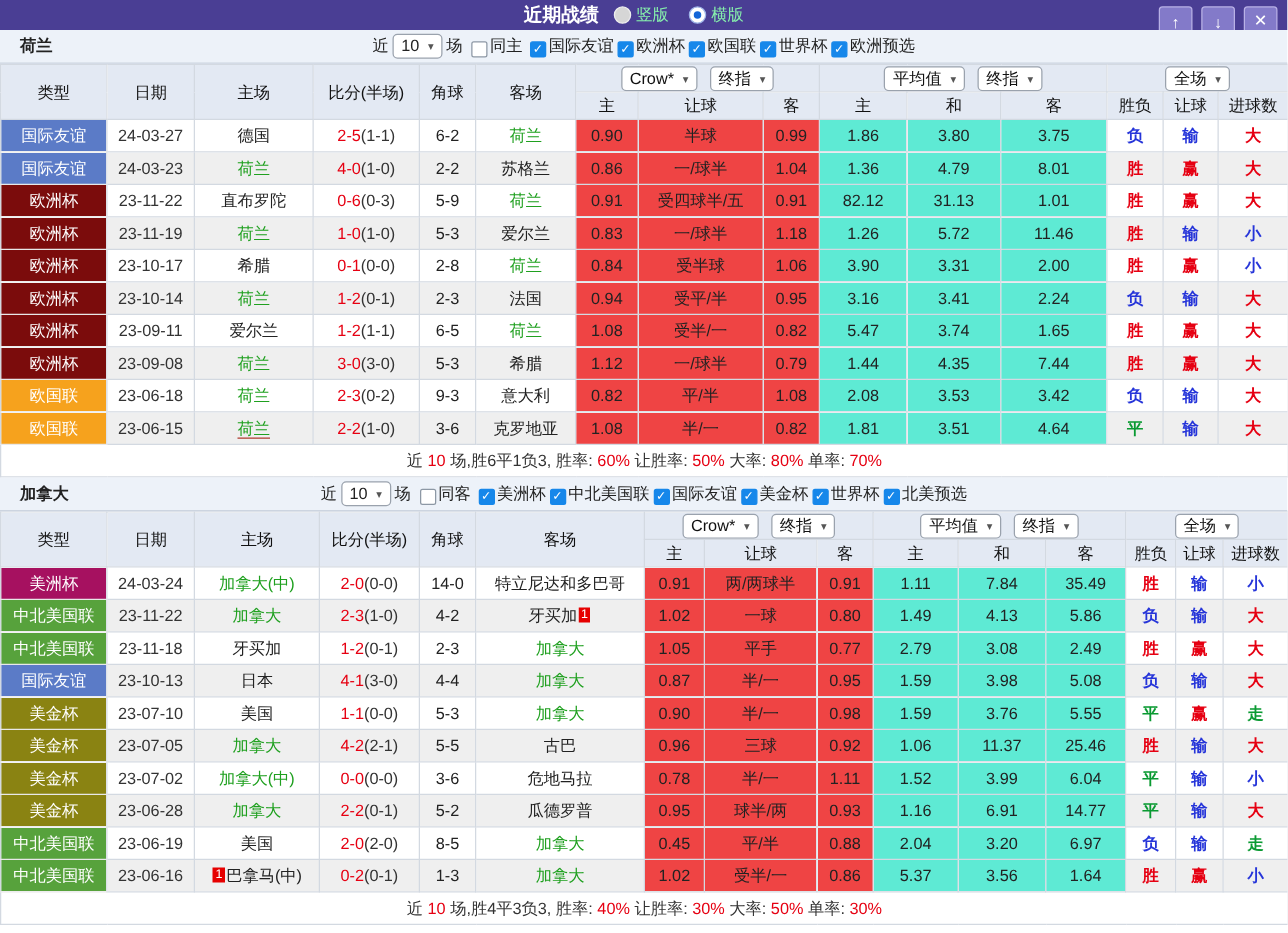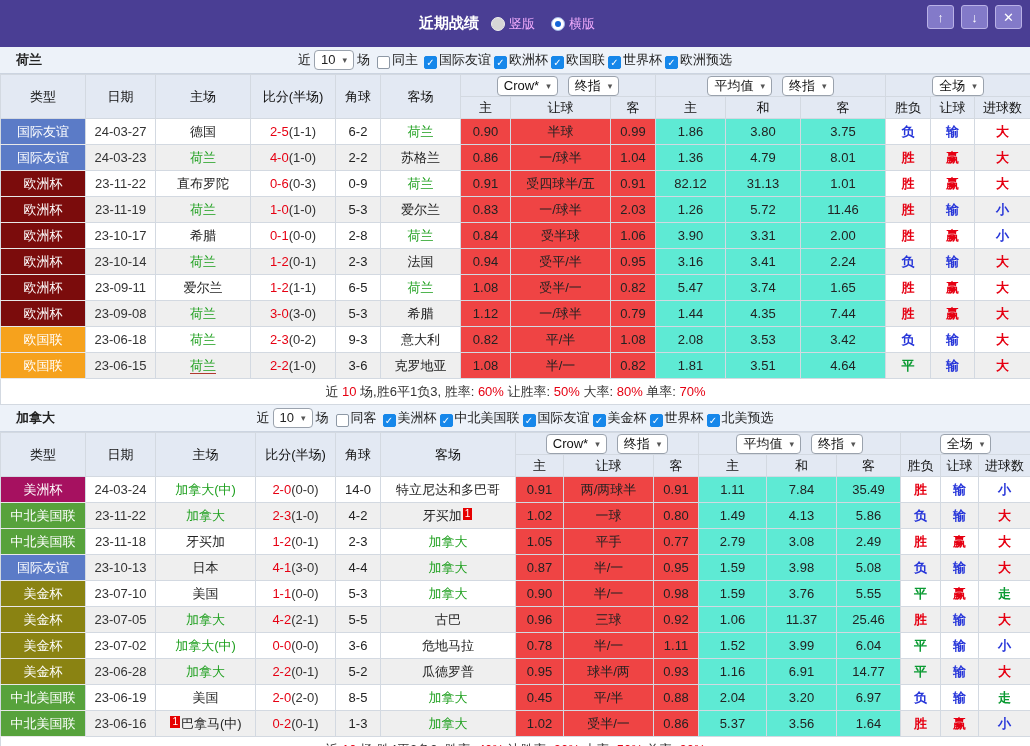--- a/index.html
+++ b/index.html
@@ -1,21 +1,21 @@
 <!DOCTYPE html>
 <html><head>
 <meta charset="utf-8">
 <style>
   html,body{margin:0;padding:0}
   body{width:1030px;height:746px;background:#fff;overflow:hidden;
        font-family:"Liberation Sans","DejaVu Sans",sans-serif;font-size:13px;color:#222}
   
-  .titlebar{height:47px;background:#4a3e94;position:relative;display:flex;align-items:center;justify-content:center}
+  .titlebar{height:24px;background:#4a3e94;position:relative;display:flex;align-items:center;justify-content:center}
   .tb-title{color:#fff;font-weight:bold;font-size:15px;margin-right:12px}
-  .radio-item{display:inline-flex;align-items:center;margin-right:16px;color:#f0abfc;gap:4px;cursor:pointer}
+  .radio-item{display:inline-flex;align-items:center;margin-right:16px;color:#86efac;gap:4px;cursor:pointer}
   .radio{width:12px;height:12px;border-radius:50%;display:inline-flex;align-items:center;justify-content:center}
   .r-off{background:#d6d6d6;border:1px solid #eee}
   .r-on{background:#fff;border:1px solid #9fb4e8}
   .r-on .dot{width:6px;height:6px;border-radius:50%;background:#1465d8}
   .tb-buttons{position:absolute;right:8px;top:5px;display:flex;gap:7px}
   .tb-btn{width:25px;height:22px;background:#837ac9;border:1px solid #b9b1e6;border-radius:3px;color:#fff;
           font-weight:bold;font-size:13px;display:inline-flex;align-items:center;justify-content:center;cursor:pointer}
   
   .sec-head{height:26px;background:#edf2f9;border-bottom:1px solid #ccd4e0;position:relative;
             display:flex;align-items:center;justify-content:center}
@@ -216,21 +216,21 @@
     <td class="res c-red">胜</td>
     <td class="res c-red">赢</td>
     <td class="res c-red">大</td>
   </tr>
 
   <tr>
     <td class="type" style="background: rgb(123, 12, 12);">欧洲杯</td>
     <td class="date">23-11-22</td>
     <td><span class="team">直布罗陀</span></td>
     <td><span class="s-main">0-6</span><span class="s-half">(0-3)</span></td>
-    <td>0-9</td>
+    <td>5-9</td>
     <td><span class="team green">荷兰</span></td>
     <td class="crow">0.91</td>
     <td class="crow">受四球半/五</td>
     <td class="crow">0.91</td>
     <td class="avg">82.12</td>
     <td class="avg">31.13</td>
     <td class="avg">1.01</td>
     <td class="res c-red">胜</td>
     <td class="res c-red">赢</td>
     <td class="res c-red">大</td>
@@ -238,21 +238,21 @@
 
   <tr>
     <td class="type" style="background: rgb(123, 12, 12);">欧洲杯</td>
     <td class="date">23-11-19</td>
     <td><span class="team green">荷兰</span></td>
     <td><span class="s-main">1-0</span><span class="s-half">(1-0)</span></td>
     <td>5-3</td>
     <td><span class="team">爱尔兰</span></td>
     <td class="crow">0.83</td>
     <td class="crow">一/球半</td>
-    <td class="crow">2.03</td>
+    <td class="crow">1.18</td>
     <td class="avg">1.26</td>
     <td class="avg">5.72</td>
     <td class="avg">11.46</td>
     <td class="res c-red">胜</td>
     <td class="res c-blue">输</td>
     <td class="res c-blue">小</td>
   </tr>
 
   <tr>
     <td class="type" style="background: rgb(123, 12, 12);">欧洲杯</td>

